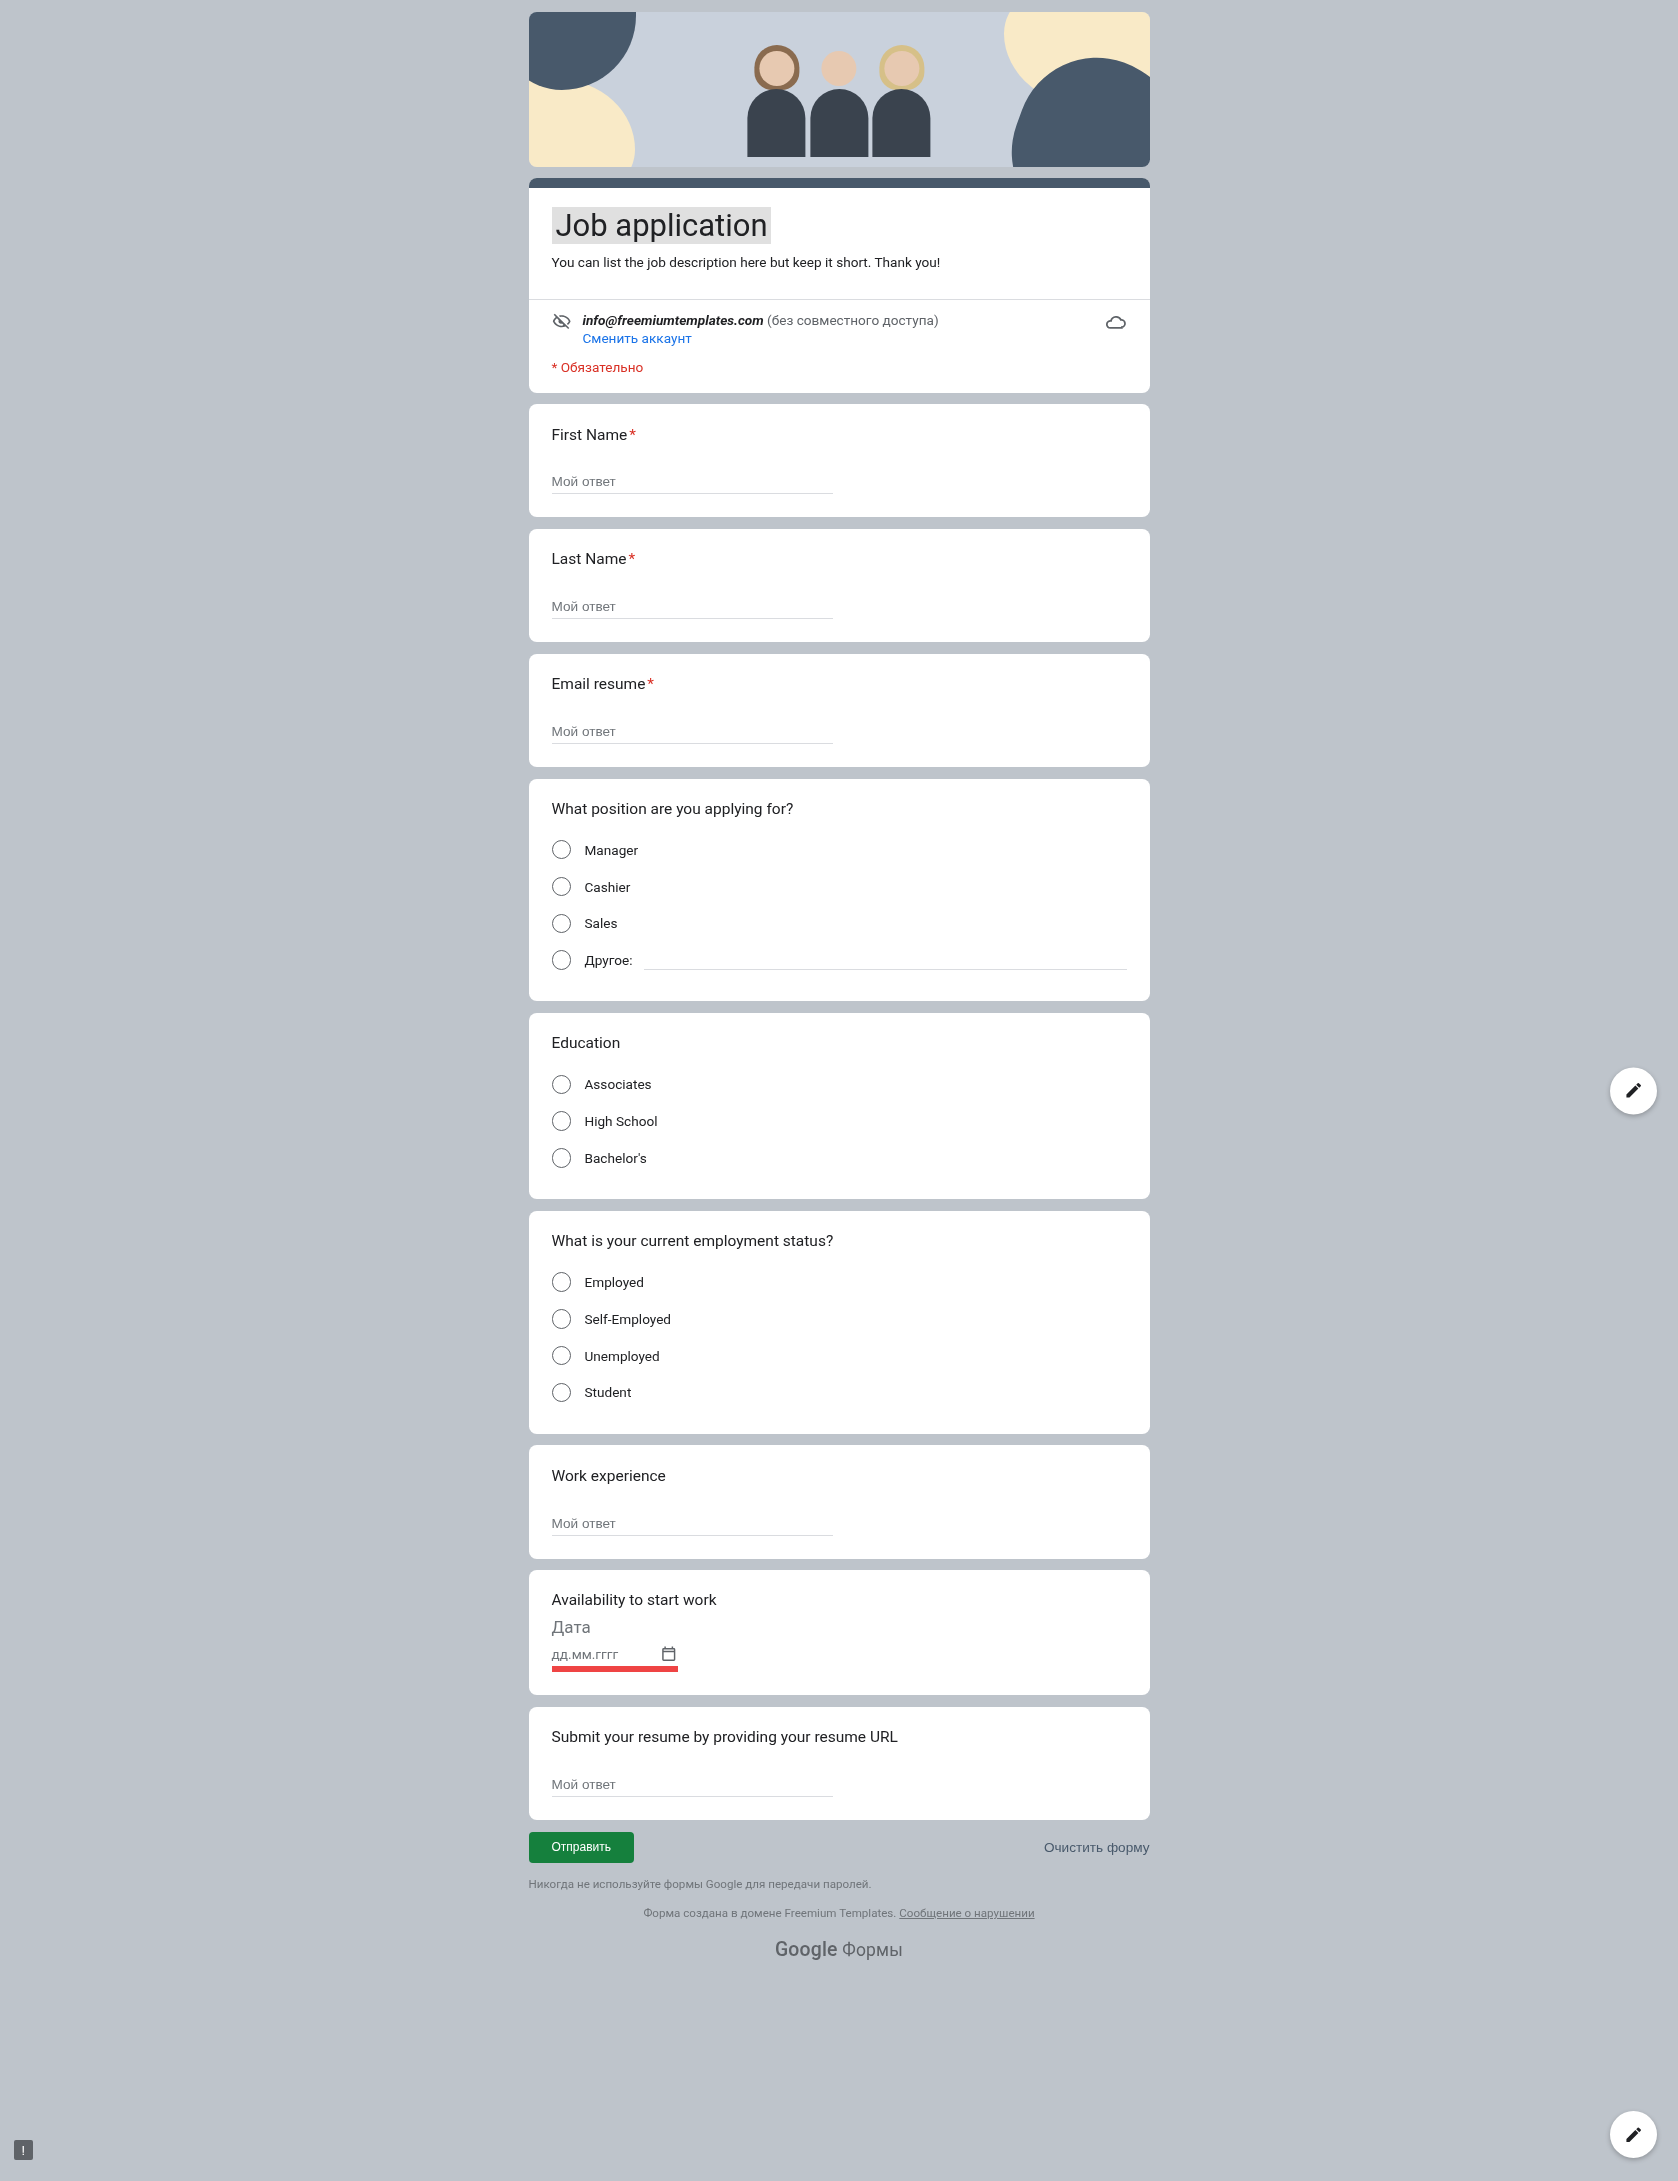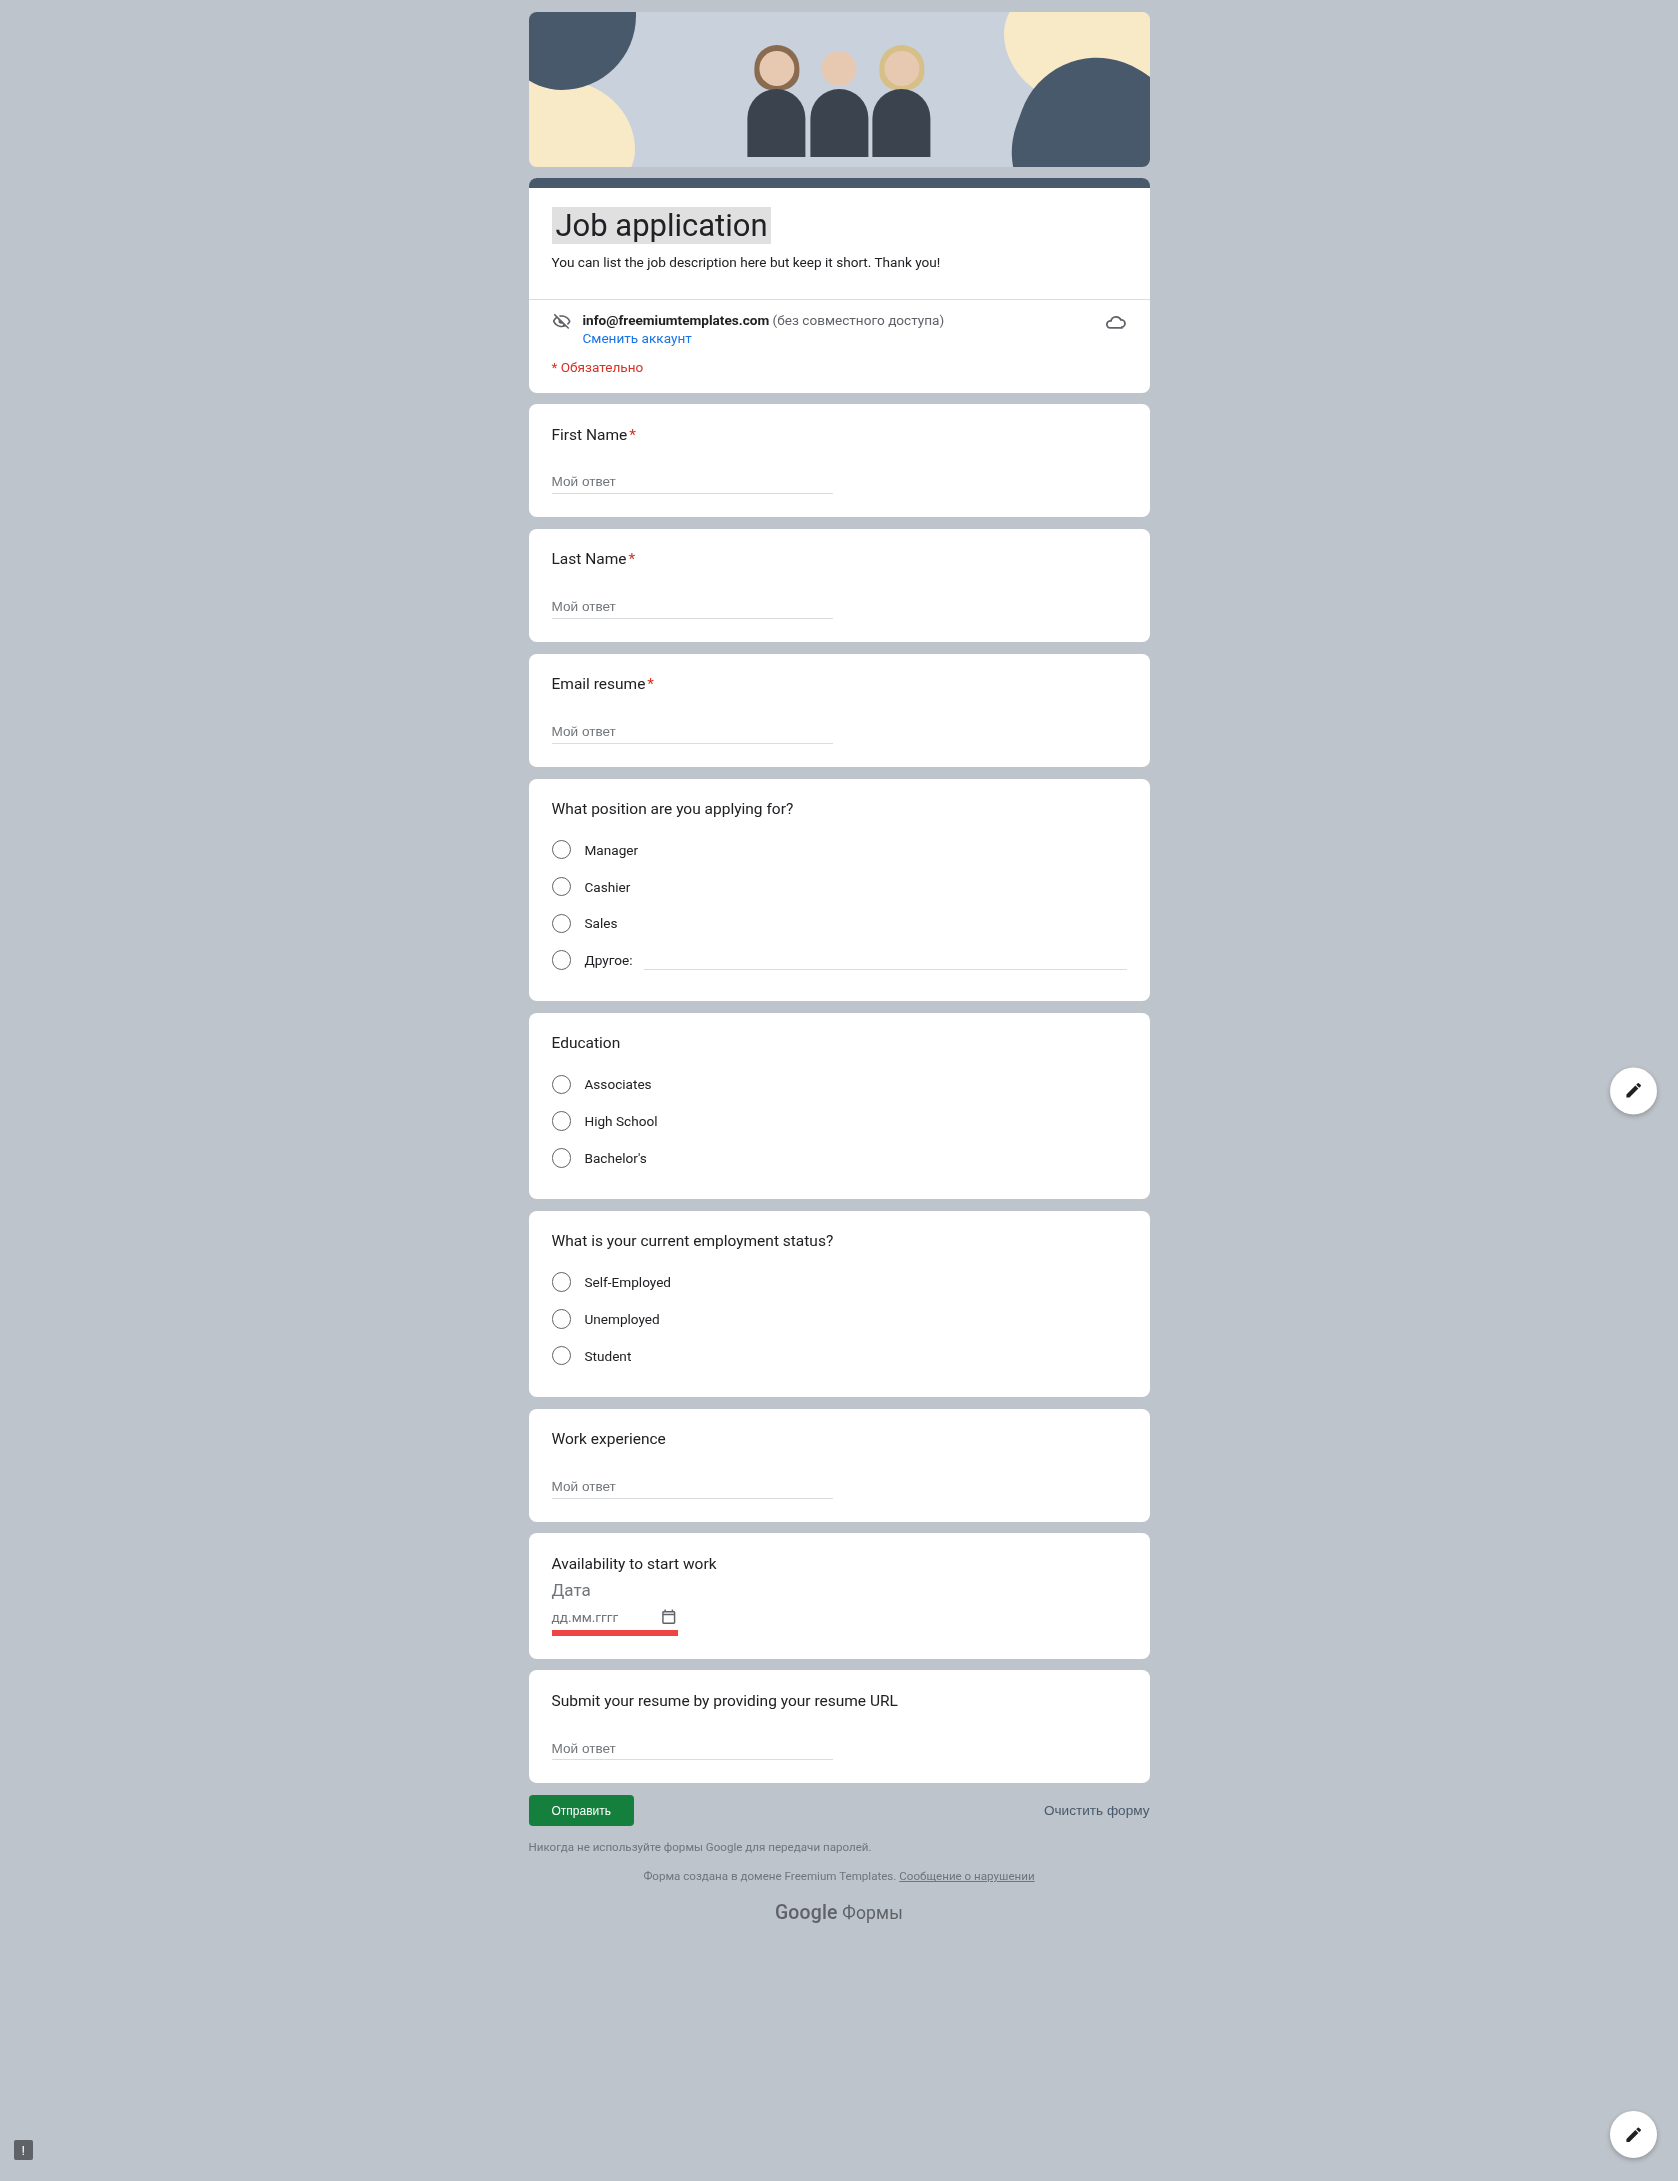--- a/index.html
+++ b/index.html
@@ -84,21 +84,21 @@
   .form-desc { font-size: 13.6px; color: #202124; margin-bottom: 1.9px; }
   .header-divider { border-top: 1px solid #dadce0; margin: 13.6px -23px 0; }
   .account-row {
     display: flex;
     align-items: flex-start;
     padding: 11.6px 23px 0;
     font-size: 13.6px;
   }
   .account-row .visoff { flex: 0 0 auto; margin-right: 11.6px; color: #5f6368; width: 19.4px; height: 19.4px; }
   .account-row .acct-text { flex: 1; }
-  .account-row .email { font-weight: 700; color: #202124; }
+  .account-row .email { font-weight: 700; color: #202124; font-style: italic; }
   .account-row .noshare { color: #5f6368; }
   .account-row .switch { color: #1a73e8; cursor: pointer; display: block; margin-top: 1.9px; }
   .account-row .cloud { flex: 0 0 auto; color: #5f6368; width: 21.3px; height: 21.3px; }
   .required-note { color: #d93025; font-size: 13.6px; padding: 13.6px 23px 17.5px; }
   .q-title { font-size: 15.5px; color: #202124; margin-bottom: 3.9px; }
   .q-title .req { color: #d93025; margin-left: 1.9px; }
   .text-input {
     border: none;
     border-bottom: 1px solid #dadce0;
     width: 281px;
@@ -309,20 +309,24 @@
           <span class="radio-label">Bachelor's</span>
         </div>
     </div>
   </div>
 
   <div class="card">
     <div class="q-title">What is your current employment status?</div>
     <div class="radio-list">
       <div class="radio-item">
           <div class="radio-circle"></div>
+          <span class="radio-label">Employed</span>
+        </div>
+      <div class="radio-item">
+          <div class="radio-circle"></div>
           <span class="radio-label">Self-Employed</span>
         </div>
       <div class="radio-item">
           <div class="radio-circle"></div>
           <span class="radio-label">Unemployed</span>
         </div>
       <div class="radio-item">
           <div class="radio-circle"></div>
           <span class="radio-label">Student</span>
         </div>

